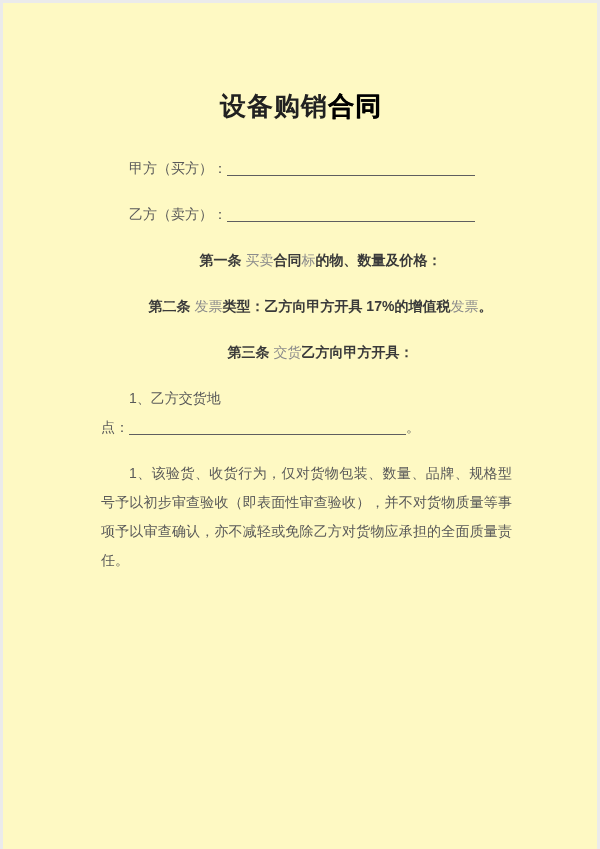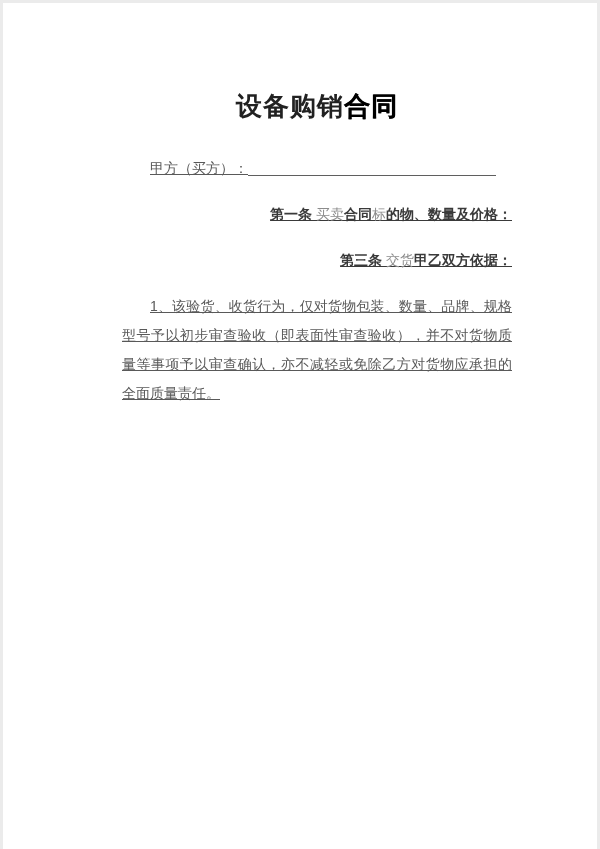--- a/index.html
+++ b/index.html
@@ -13,47 +13,46 @@
     background: #ebebeb;
     overflow: hidden;
     font-family: "Liberation Sans", "DejaVu Sans", sans-serif;
   }
   .page {
     position: absolute;
     top: 3px;
     left: 3px;
     right: 3px;
     bottom: 0;
-    background: #ffffff;
+    background: #fef9c3;
     box-sizing: border-box;
-    padding: 85px 85px 0 119px;
+    padding: 85px 85px 0 87px;
   }
   .title {
     margin: 0 0 30px 0;
     font-size: 26px;
     line-height: 36px;
     font-weight: 700;
     color: #212121;
     text-align: center;
     letter-spacing: 1px;
   }
   .para {
-    margin: 0 0 17px 0;
+    margin: 0 0 17px 11px;
     font-size: 14px;
     line-height: 29px;
     color: #595959;
     text-align: justify;
     text-indent: 2em;
     word-break: break-all;
-    text-decoration: underline;
   }
   .clause {
     font-weight: 700;
     color: #3a3a3a;
-    text-align: right;
+    text-align: center;
   }
   .party {
     text-align: left;
   }
   .seg-light {
     font-weight: 400;
     color: #8c8c8c;
   }
   .seg-heavy {
     color: #000000;
@@ -73,24 +72,32 @@
 <body>
 
 <div class="page">
 
   <h1 class="title"><span>设备购销</span><span class="seg-heavy">合同</span></h1>
 
   <p class="para party">
     <span>甲方（买方）：</span><span class="blank blank-party"></span>
   </p>
 
+  <p class="para party">
+    <span>乙方（卖方）：</span><span class="blank blank-party"></span>
+  </p>
 
 
   <p class="para clause"><span>第一条 </span><span class="seg-light">买卖</span><span>合同</span><span class="seg-light">标</span><span>的物、数量及价格：</span></p>
 
+  <p class="para clause"><span>第二条 </span><span class="seg-light">发票</span><span>类型：乙方向甲方开具 17%的增值税</span><span class="seg-light">发票</span><span>。</span></p>
 
-  <p class="para clause"><span>第三条 </span><span class="seg-light">交货</span><span>甲乙双方依据：</span></p>
+  <p class="para clause"><span>第三条 </span><span class="seg-light">交货</span><span>乙方向甲方开具：</span></p>
 
+  <p class="para">
+    <span>1、乙方交货地</span><br>
+    <span>点：</span><span class="blank blank-location"></span><span>。</span>
+  </p>
 
   <p class="para">1、该验货、收货行为，仅对货物包装、数量、品牌、规格型号予以初步审查验收（即表面性审查验收），并不对货物质量等事项予以审查确认，亦不减轻或免除乙方对货物应承担的全面质量责任。</p>
 
 
 </div>
 
 </body></html>

